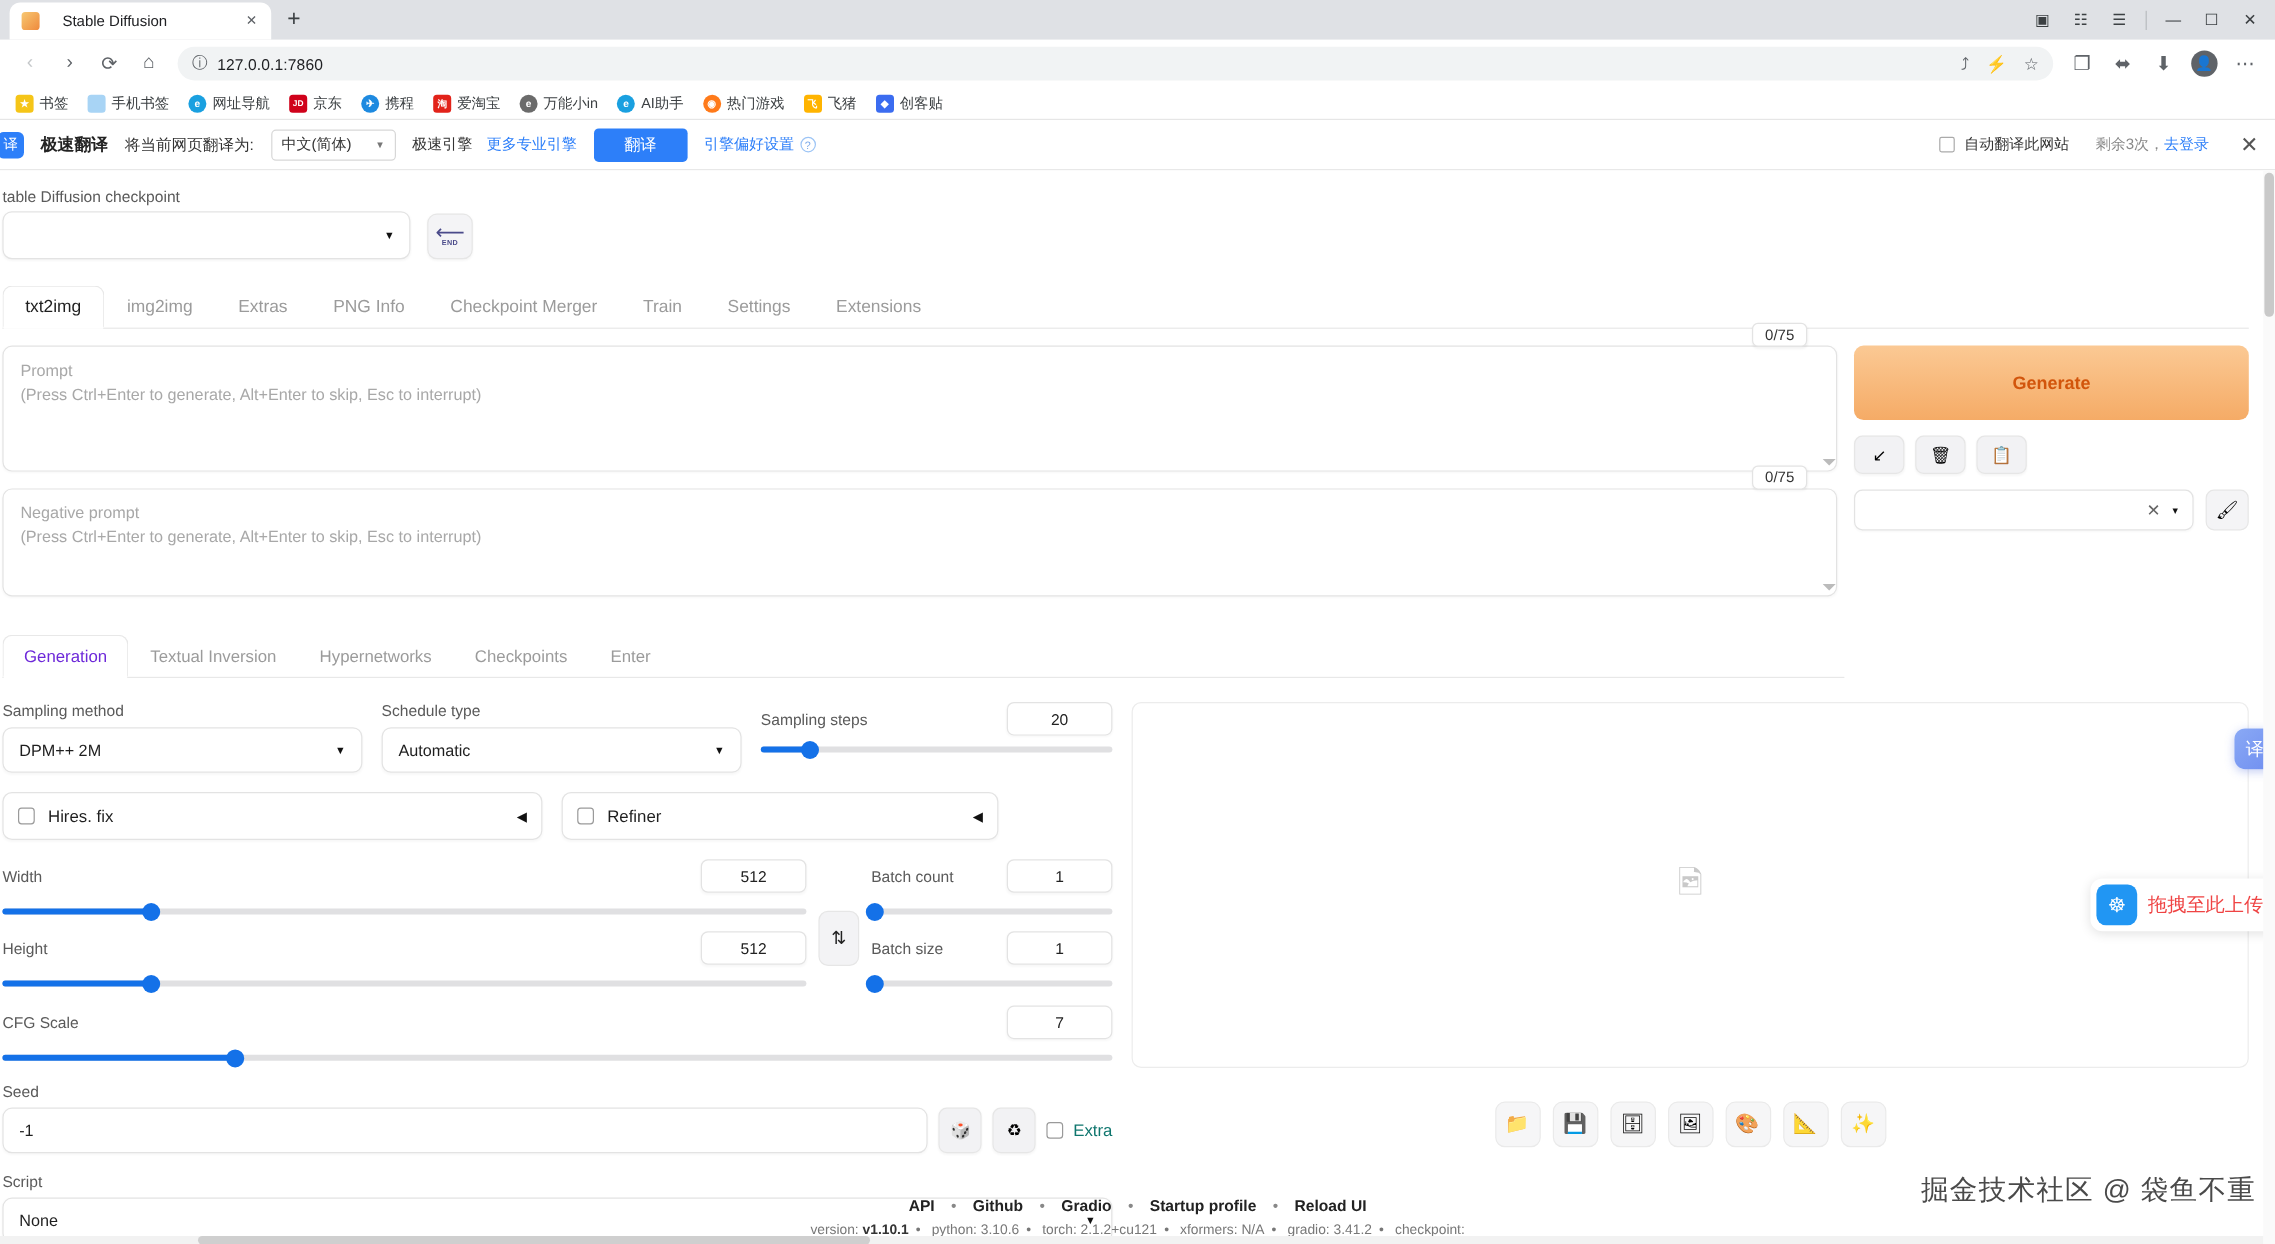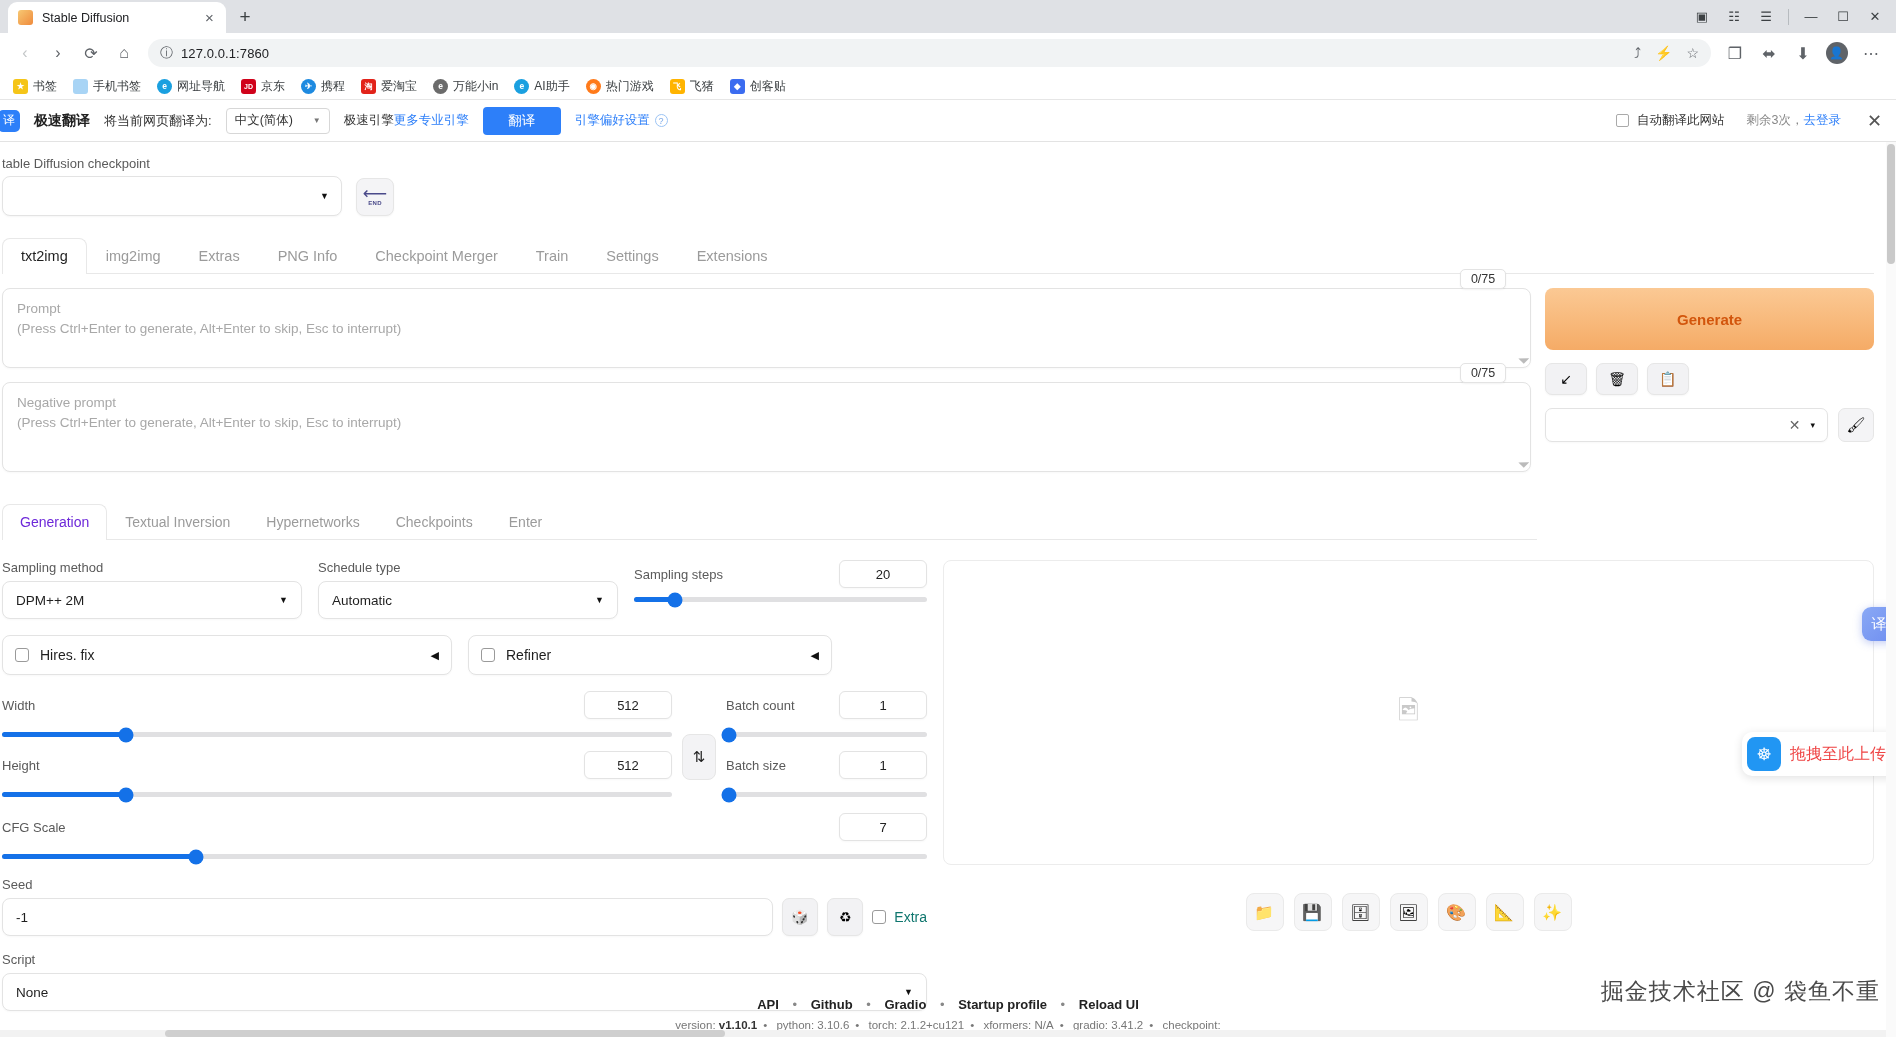--- a/index.html
+++ b/index.html
@@ -12,21 +12,21 @@
 
   
   .browser { width: 1896px; height: 1037px; display: flex; flex-direction: column; background:#fff; }
 
   .tabstrip {
     height: 33px; background: #dfe1e5; display: flex; align-items: flex-end;
     padding-left: 8px; position: relative; flex: 0 0 33px;
   }
   .btab {
     height: 31px; width: 218px; background: #fff; border-radius: 9px 9px 0 0;
-    display: flex; align-items: center; padding: 0 8px 0 10px; gap: 9px;
+    display: flex; align-items: center; padding: 0 8px 0 10px; gap: 19px;
     font-size: 12.5px; color: #202124; position: relative;
   }
   .btab .favicon {
     width: 15px; height: 15px; border-radius: 3px;
     background: linear-gradient(135deg,#f7c873,#ef8a3c);
     flex: 0 0 15px;
   }
   .btab .ttl { flex: 1; white-space: nowrap; overflow: hidden; text-overflow: ellipsis; font-size:12.5px; }
   .btab .tclose { width: 17px; height: 17px; display:flex; align-items:center; justify-content:center;
     font-size: 15px; color:#5f6368; border-radius: 50%; }
@@ -75,21 +75,21 @@
   .tlogo { width:22px;height:22px;border-radius:5px;background:#2d7ff9;color:#fff;
     display:flex;align-items:center;justify-content:center;font-size:12px;margin-left:-12px;}
   .tbrand { font-weight: bold; font-size: 14px; color:#222; }
   .tlabel { color:#333; }
   .tsel {
     width: 104px; height: 26px; border:1px solid #d7d7d7; border-radius: 4px;
     display:flex; align-items:center; justify-content:space-between; padding: 0 8px;
     font-size: 12.5px; color:#333; background:#fff;
   }
   .tsel .cv { font-size: 8px; color:#777; }
-  .tengine { display:flex; align-items:center; font-size:12.5px; }
+  .tengine { display:flex; align-items:center; gap:12px; font-size:12.5px; }
   .tengine .e1 { color:#333; }
   .tengine .e2 { color:#2d7ff9; }
   .tgo {
     background:#2d7ff9; color:#fff; border:none; border-radius:4px;
     width: 78px; height: 28px; font-size: 13.5px; cursor:pointer;
     font-family:"Liberation Sans",sans-serif;
   }
   .tpref { color:#2d7ff9; font-size:12.5px; display:flex;align-items:center;gap:5px; }
   .tpref .qq { width:13px;height:13px;border:1px solid #9cc4f5;border-radius:50%;
     display:flex;align-items:center;justify-content:center;font-size:9px;color:#7aa8e8;}
@@ -134,21 +134,21 @@
   .cols { display:flex; gap: 14px; padding: 14px 0 0 0; }
   .leftcol { width: 1535px; margin-left:-10px; }
   .rightcol { width: 330px; }
 
   .ta-wrap { position: relative; margin-bottom: 14px; }
   .ta {
     width: 100%; border:1px solid #e3e3e3; border-radius: 8px; background:#fff;
     padding: 10px 14px; font-size: 13.5px; color:#a8a8a8; line-height: 1.45;
     box-shadow: 0 1px 2px rgba(0,0,0,.03); position:relative;
   }
-  .ta.h1 { height: 80px; }
+  .ta.h1 { height: 105px; }
   .ta.h2 { height: 90px; }
   .ta .resz { position:absolute; right:3px; bottom:2px; font-size:10px; color:#bbb; transform:rotate(45deg); }
   .tokpill {
     position:absolute; right: 25px; top: -19px; background:#fff; border:1px solid #e3e3e3;
     border-radius: 5px; padding: 2px 10px; font-size: 12.5px; color:#333; z-index: 5;
     box-shadow: 0 1px 2px rgba(0,0,0,.05);
   }
 
   .genbtn {
     width: 100%; height: 62px; border:none; border-radius: 8px; cursor:pointer;

